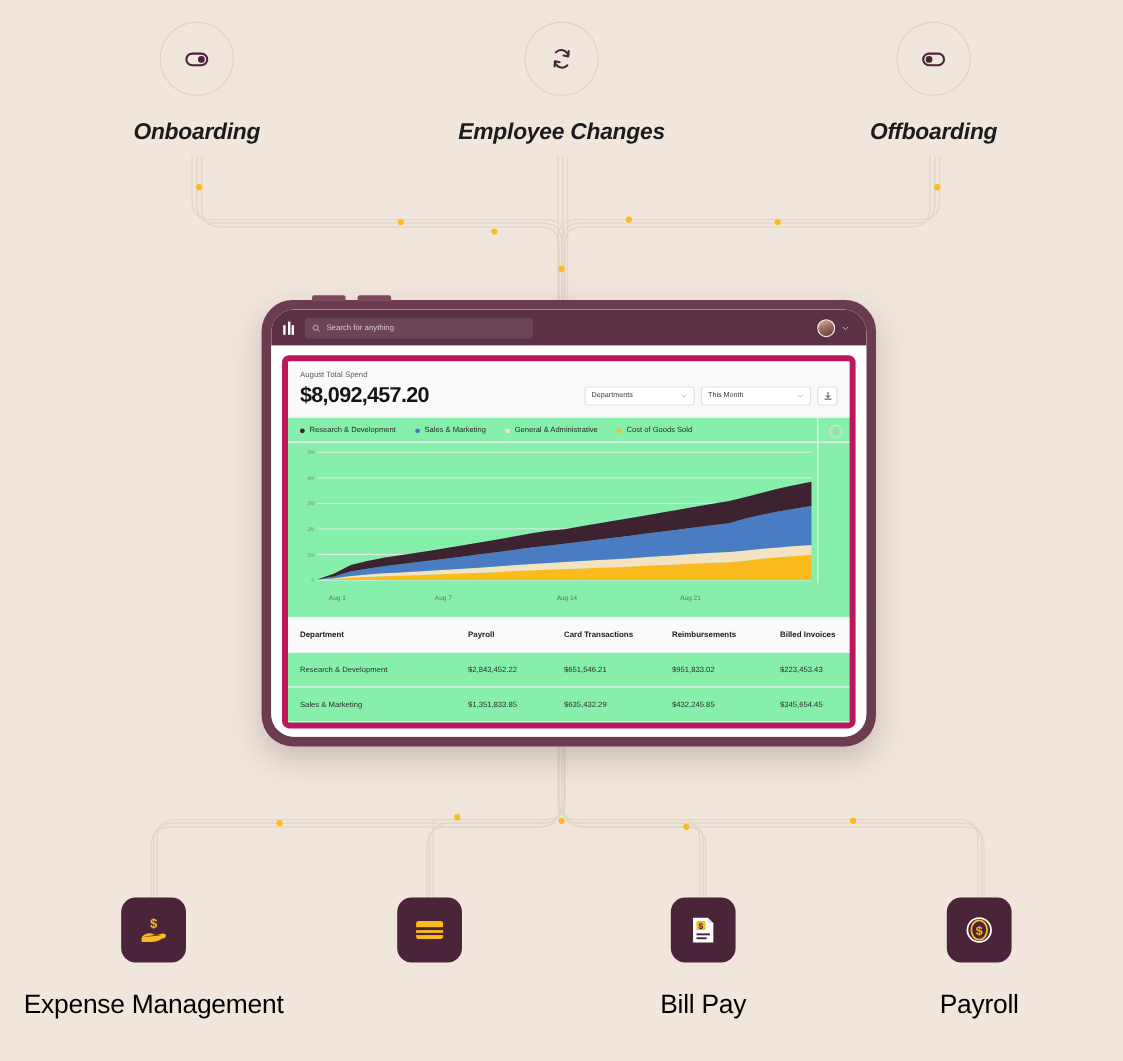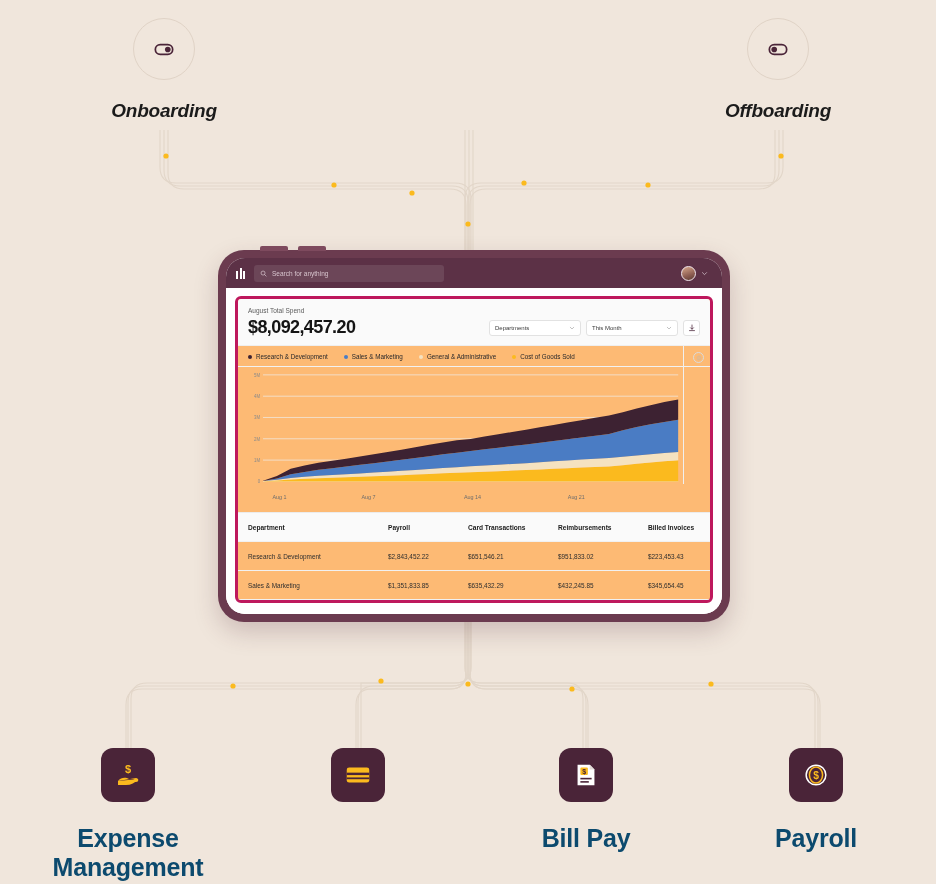--- a/index.html
+++ b/index.html
@@ -28,21 +28,21 @@
 
   
   .bottom-row { position: absolute; top: 748px; left: 0; width: 936px; height: 110px; }
   .bot-node { position: absolute; width: 240px; text-align: center; }
   .bot-icon {
     width: 54px; height: 54px; border-radius: 12px;
     background: #4A2438;
     margin: 0 auto 22px auto;
     display: flex; align-items: center; justify-content: center;
   }
-  .bot-label { font-size: 25px; font-weight: bold; color: #0c4a6e; letter-spacing: -0.2px; }
+  .bot-label { font-size: 22px; font-weight: normal; color: #000000; letter-spacing: -0.2px; }
 
   
   .wires { position: absolute; top: 0; left: 0; width: 936px; height: 884px; pointer-events: none; }
 
   
   .tablet {
     position: absolute; left: 218px; top: 250px;
     width: 512px; height: 372px;
     background: #6B3B4F;
     border-radius: 26px;
@@ -77,21 +77,21 @@
   .appbar-right { margin-left: auto; display: flex; align-items: center; gap: 5px; padding-right: 4px; }
   .avatar {
     width: 15px; height: 15px; border-radius: 50%;
     background: linear-gradient(160deg,#D8A98C 0%,#8E5E52 60%,#5C3B33 100%);
     border: 1.2px solid #F3E7EC;
   }
 
   
   .page { flex: 1; background: #FFFFFF; padding: 8px 9px 0 9px; display: flex; flex-direction: column; }
   .card {
-    border: 3px solid #be185d; border-radius: 6px; background: #fdba74;
+    border: 5px solid #be185d; border-radius: 6px; background: #86efac;
     display: flex; flex-direction: column; overflow: hidden;
   }
   .card-top {
     background: #FAFAFA; padding: 8px 10px 7px 10px;
     display: flex; align-items: flex-end; justify-content: space-between;
     border-bottom: 1px solid #EFEFEF;
   }
   .kpi-label { font-size: 6.5px; color: #5B5B5B; margin-bottom: 3px; }
   .kpi-value { font-size: 18px; font-weight: bold; color: #141414; letter-spacing: -0.6px; }
   .controls { display: flex; align-items: center; gap: 5px; margin-bottom: 2px; }
@@ -195,20 +195,31 @@
     <div class="top-node" style="left:44px;">
       <div class="node-circle">
         <svg width="26" height="26" viewBox="0 0 24 24">
           <rect x="4" y="8" width="16" height="9" rx="4.5" fill="none" stroke="#4A2438" stroke-width="1.6"></rect>
           <circle cx="15.5" cy="12.5" r="2.6" fill="#4A2438"></circle>
         </svg>
       </div>
       <div class="node-label">Onboarding</div>
     </div>
 
+    <div class="top-node" style="left:348px;">
+      <div class="node-circle">
+        <svg width="24" height="24" viewBox="0 0 24 24">
+          <path d="M17.5 9.5 A6 6 0 0 0 7.2 6.6" fill="none" stroke="#4A2438" stroke-width="1.7" stroke-linecap="round"></path>
+          <path d="M6.5 14.5 A6 6 0 0 0 16.8 17.4" fill="none" stroke="#4A2438" stroke-width="1.7" stroke-linecap="round"></path>
+          <path d="M17.9 5.6 L17.6 10 L13.6 9.2" fill="none" stroke="#4A2438" stroke-width="1.7" stroke-linecap="round" stroke-linejoin="round"></path>
+          <path d="M6.1 18.4 L6.4 14 L10.4 14.8" fill="none" stroke="#4A2438" stroke-width="1.7" stroke-linecap="round" stroke-linejoin="round"></path>
+        </svg>
+      </div>
+      <div class="node-label">Employee Changes</div>
+    </div>
 
     <div class="top-node" style="left:658px;">
       <div class="node-circle">
         <svg width="26" height="26" viewBox="0 0 24 24">
           <rect x="4" y="8" width="16" height="9" rx="4.5" fill="none" stroke="#4A2438" stroke-width="1.6"></rect>
           <circle cx="8.5" cy="12.5" r="2.6" fill="#4A2438"></circle>
         </svg>
       </div>
       <div class="node-label">Offboarding</div>
     </div>

